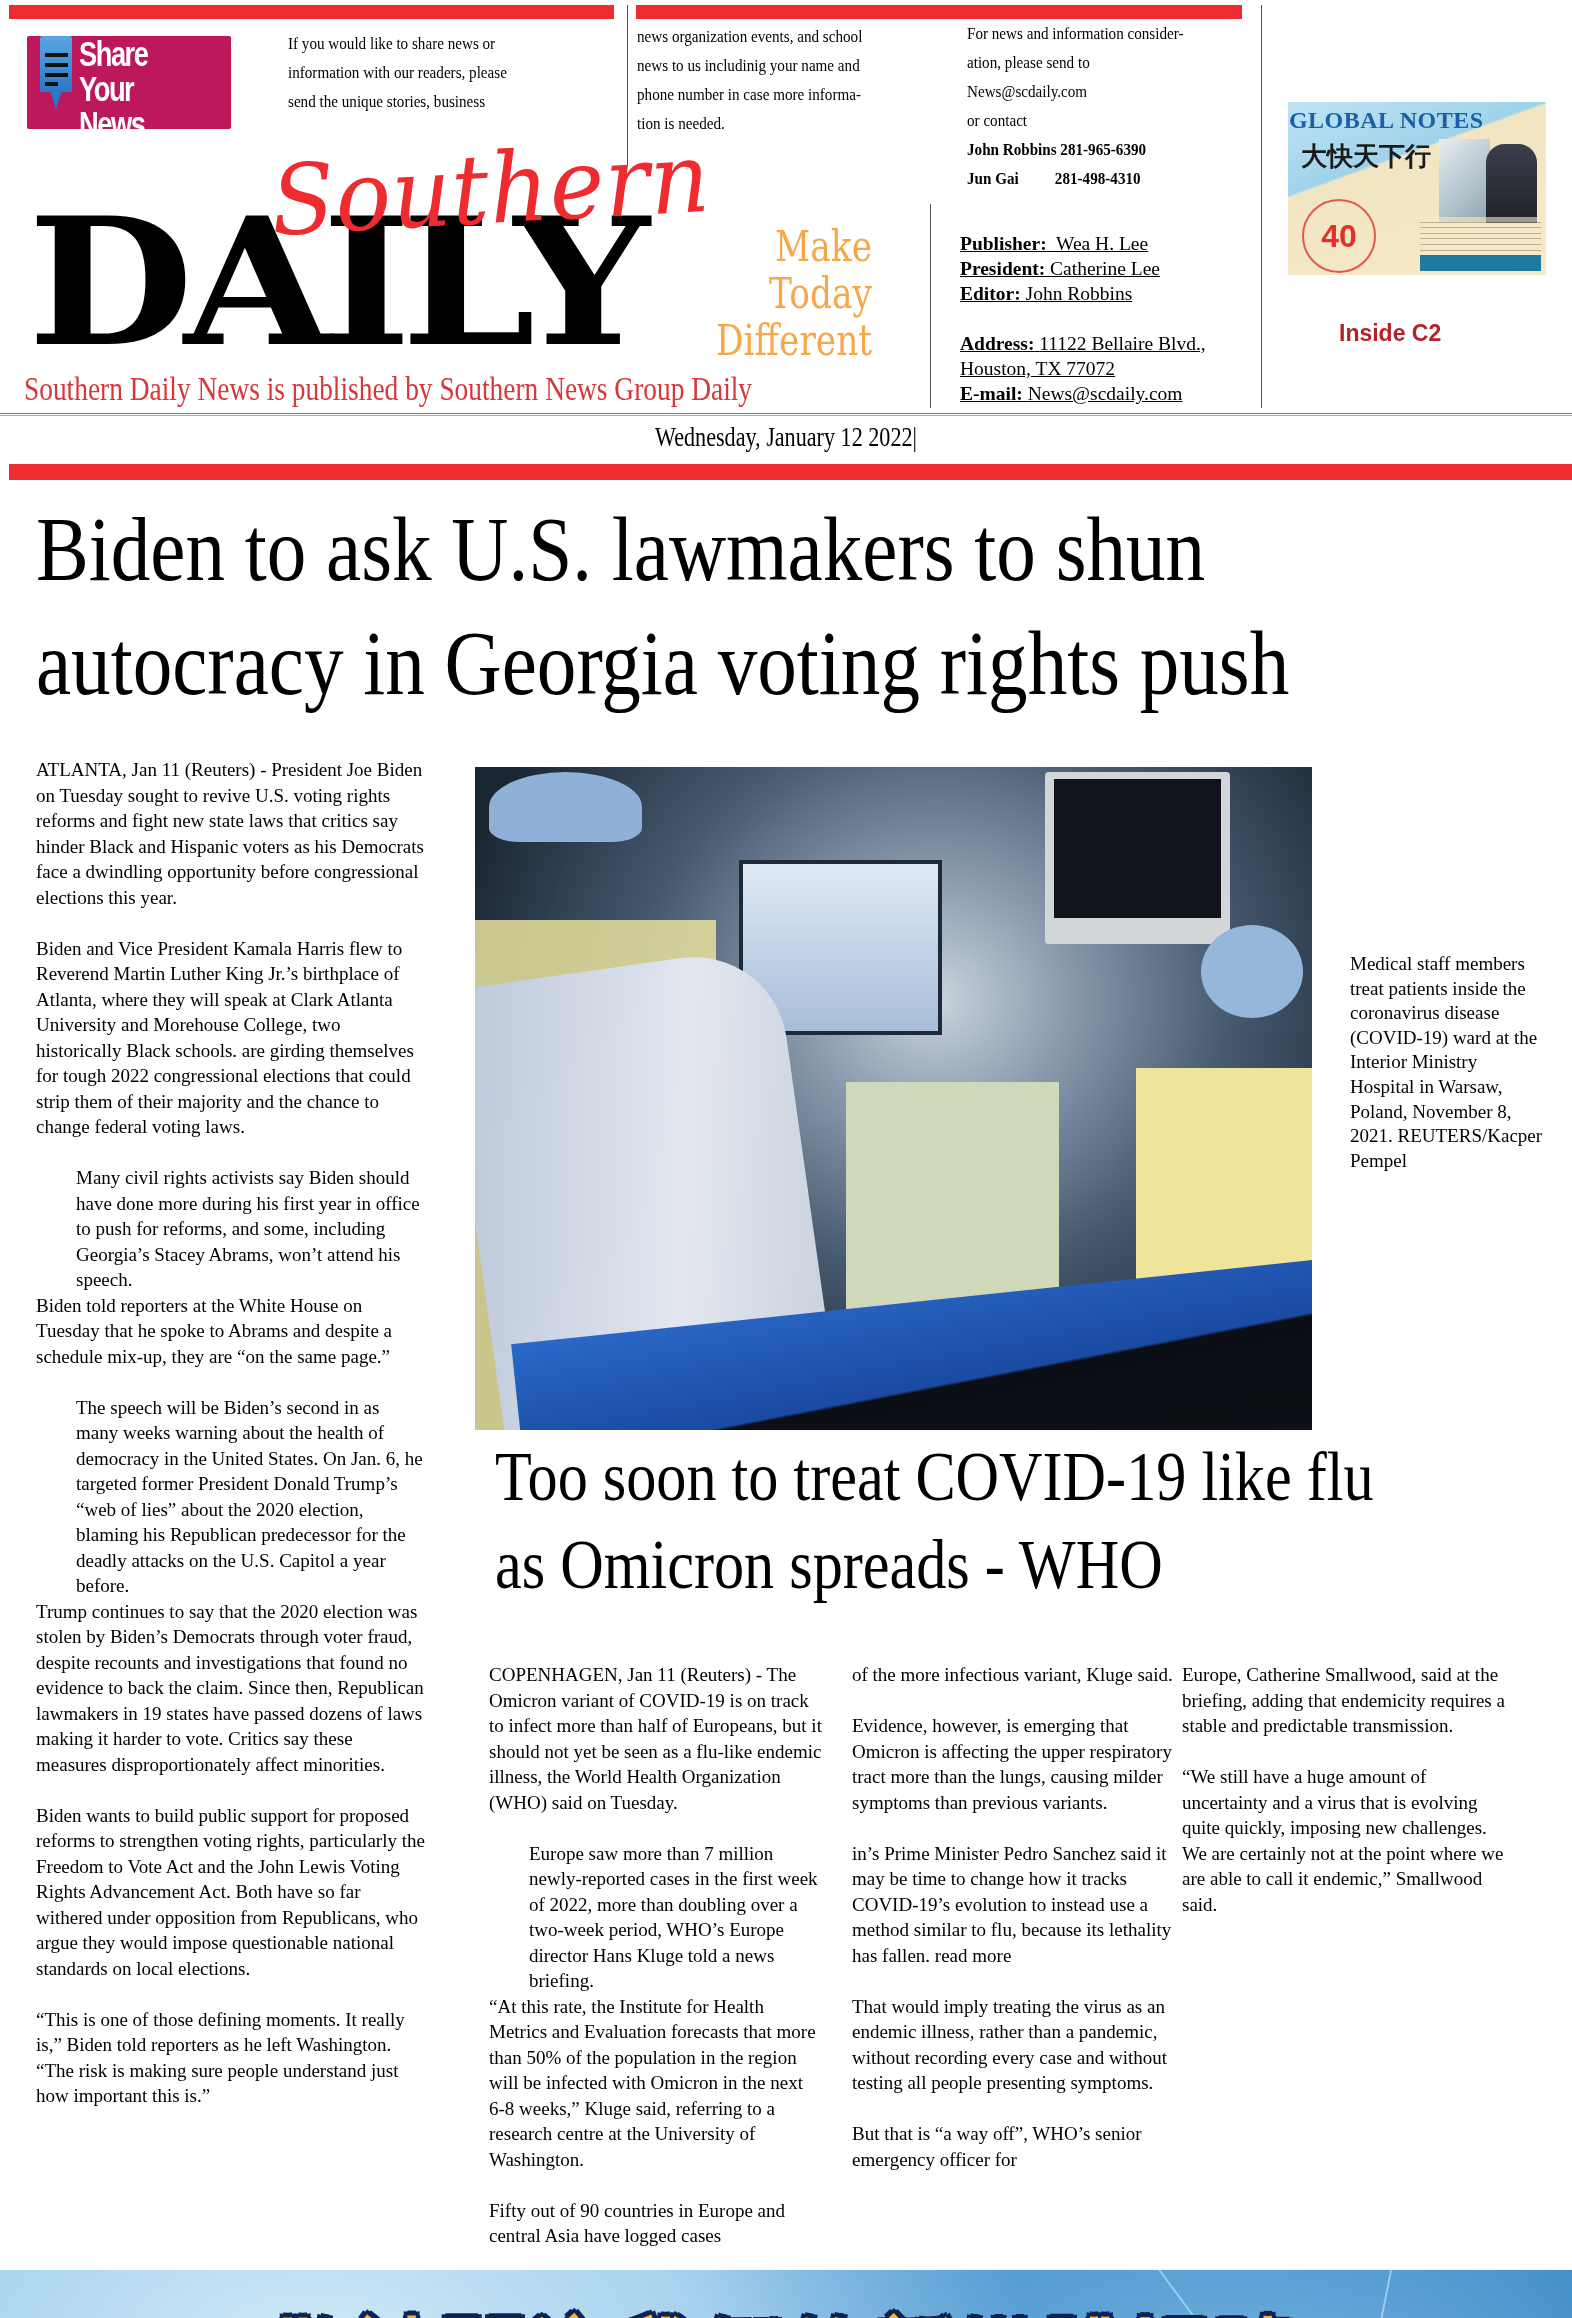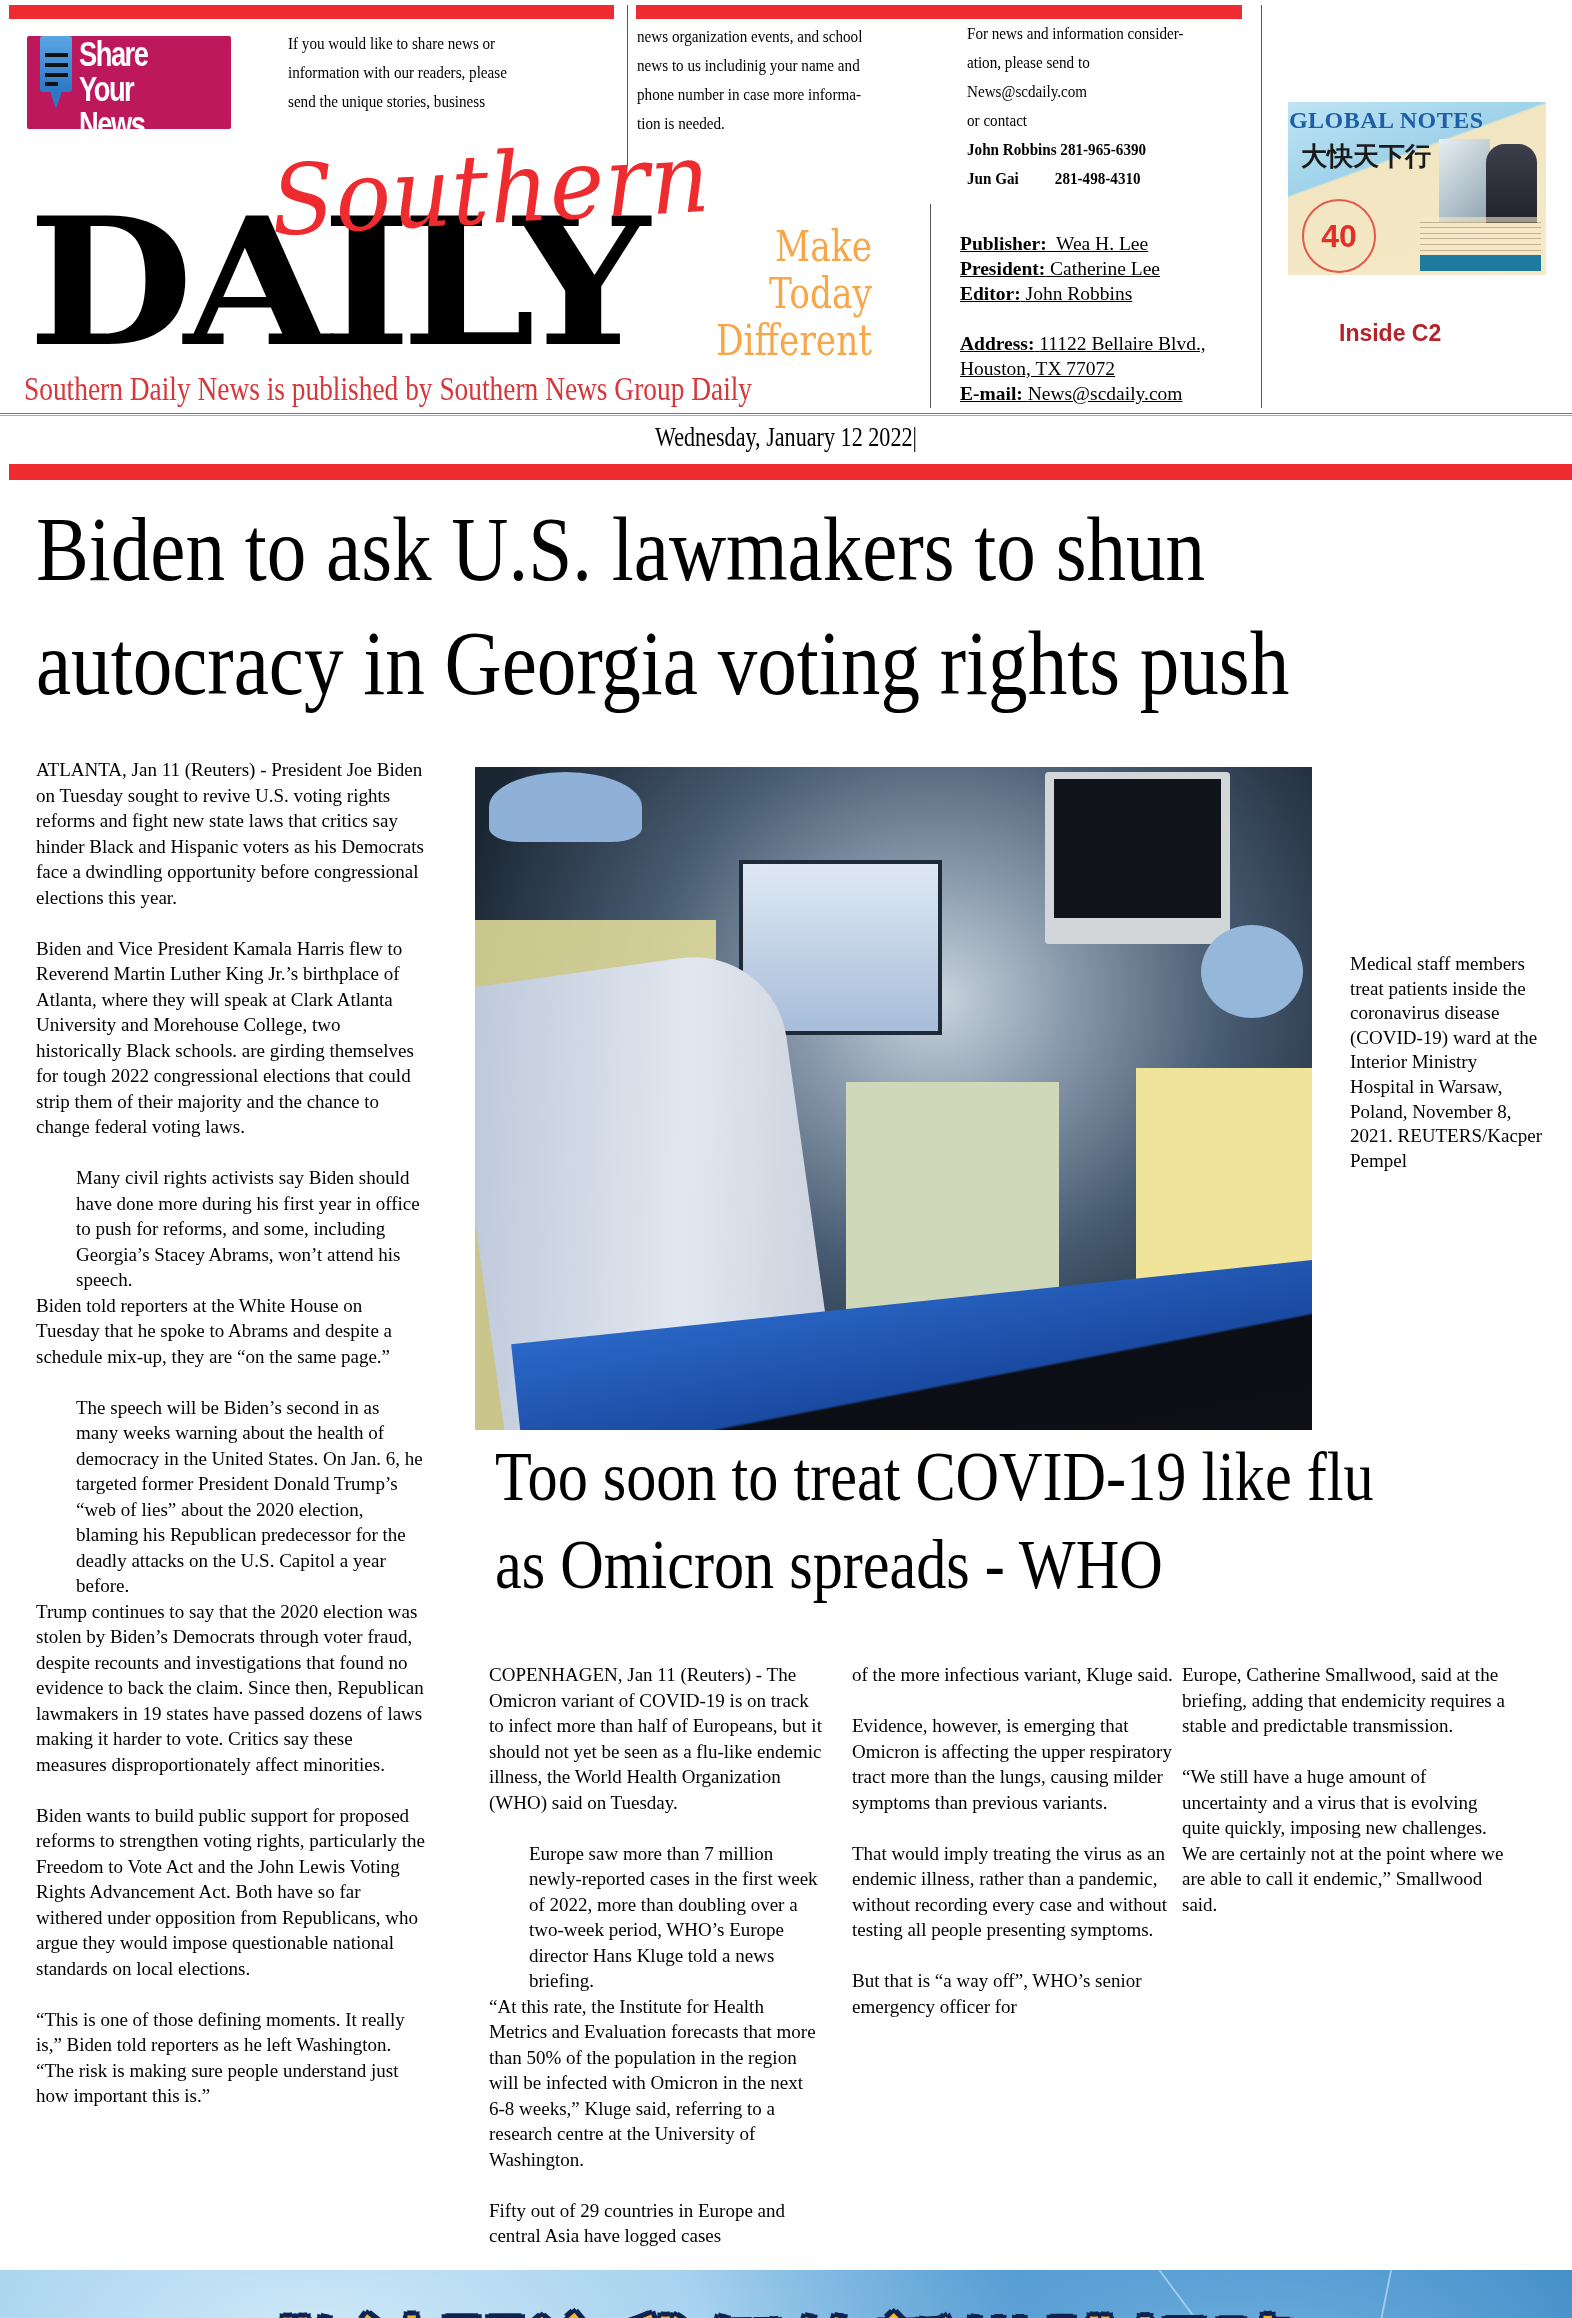--- a/index.html
+++ b/index.html
@@ -195,25 +195,26 @@
 
 <div class="abs headline2">
   <div>Too soon to treat COVID-19 like flu</div>
   <div>as Omicron spreads - WHO</div>
 </div>
 
 <div class="abs body-col col2">
   <p>COPENHAGEN, Jan 11 (Reuters) - The Omicron variant of COVID-19 is on track to infect more than half of Europeans, but it should not yet be seen as a flu-like endemic illness, the World Health Organization (WHO) said on Tuesday.</p>
   <p class="tight">Europe saw more than 7 million newly-reported cases in the first week of 2022, more than doubling over a two-week period, WHO’s Europe director Hans Kluge told a news briefing.</p>
   <p>“At this rate, the Institute for Health Metrics and Evaluation forecasts that more than 50% of the population in the region will be infected with Omicron in the next 6-8 weeks,” Kluge said, referring to a research centre at the University of Washington.</p>
-  <p>Fifty out of 29 countries in Europe and central Asia have logged cases</p>
+  <p>Fifty out of 90 countries in Europe and central Asia have logged cases</p>
 </div>
 <div class="abs body-col col3">
   <p>of the more infectious variant, Kluge said.</p>
   <p>Evidence, however, is emerging that Omicron is affecting the upper respiratory tract more than the lungs, causing milder symptoms than previous variants.</p>
+  <p>in’s Prime Minister Pedro Sanchez said it may be time to change how it tracks COVID-19’s evolution to instead use a method similar to flu, because its lethality has fallen. read more</p>
   <p>That would imply treating the virus as an endemic illness, rather than a pandemic, without recording every case and without testing all people presenting symptoms.</p>
   <p>But that is “a way off”, WHO’s senior emergency officer for</p>
 </div>
 <div class="abs body-col col4">
   <p>Europe, Catherine Smallwood, said at the briefing, adding that endemicity requires a stable and predictable transmission.</p>
   <p>“We still have a huge amount of uncertainty and a virus that is evolving quite quickly, imposing new challenges. We are certainly not at the point where we are able to call it endemic,” Smallwood said.</p>
 </div>
 
 <div class="abs banner">
   <svg class="net" width="1572" height="696" viewBox="0 0 3390 1501">

